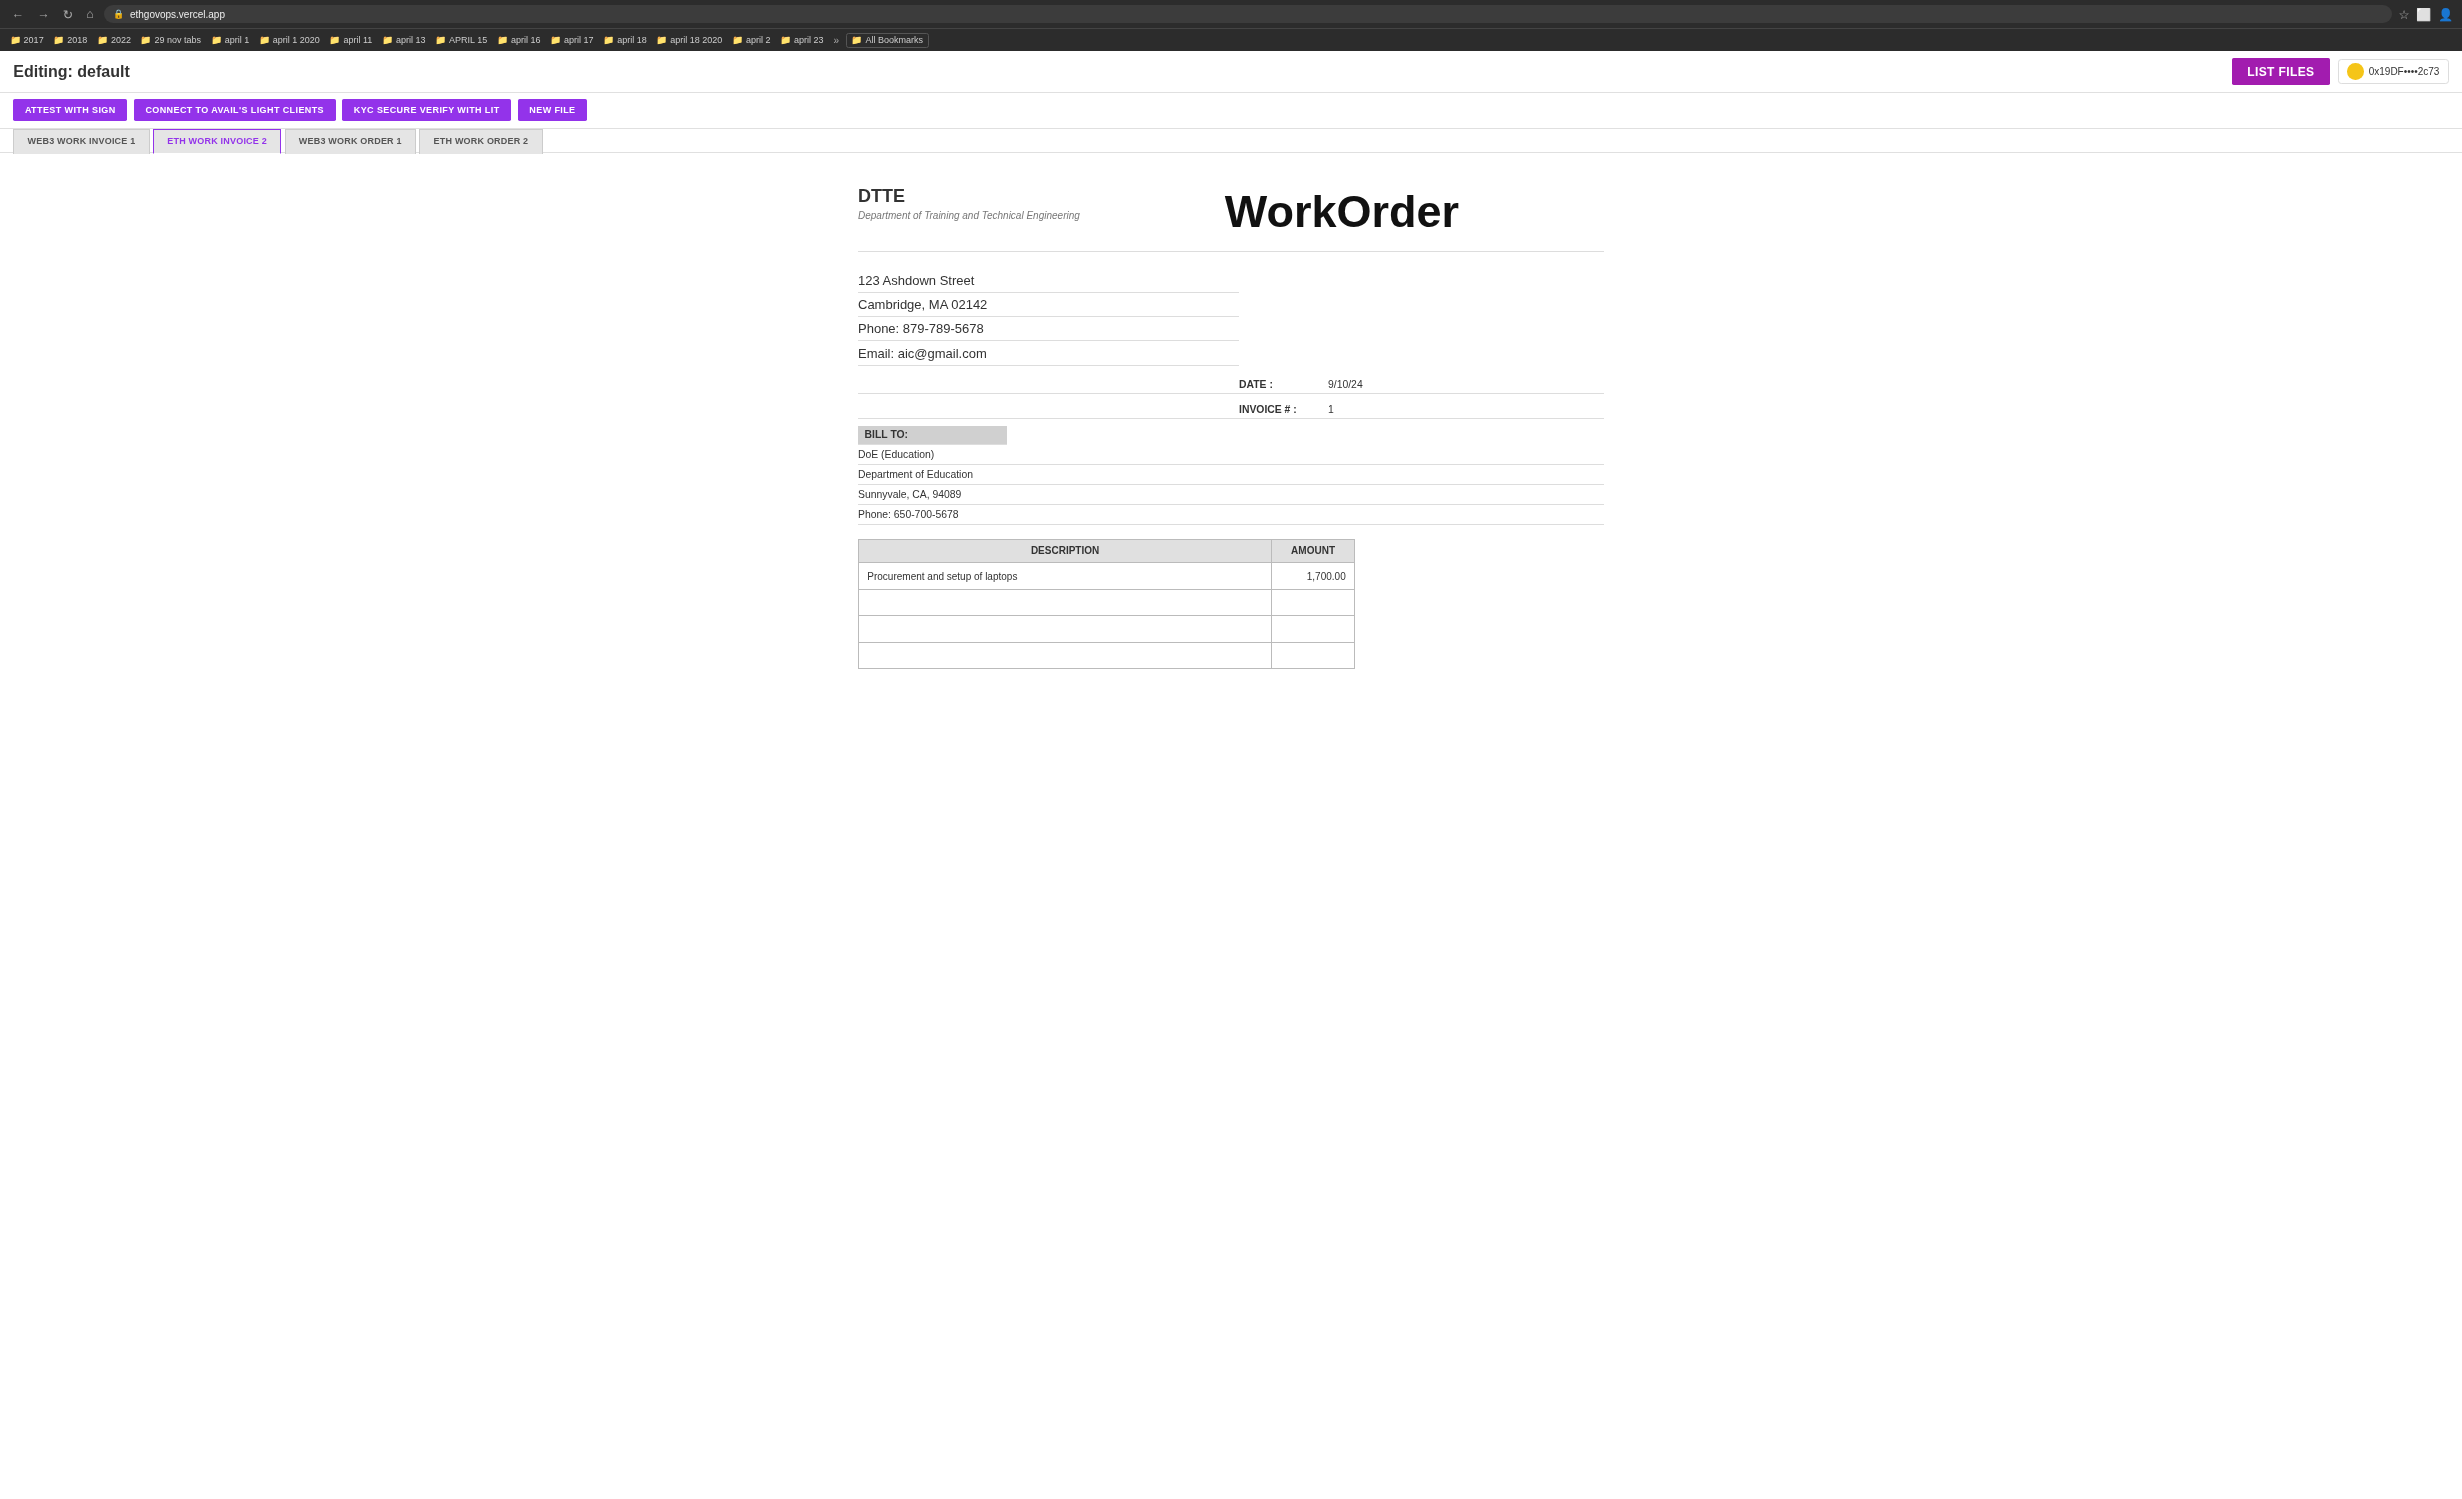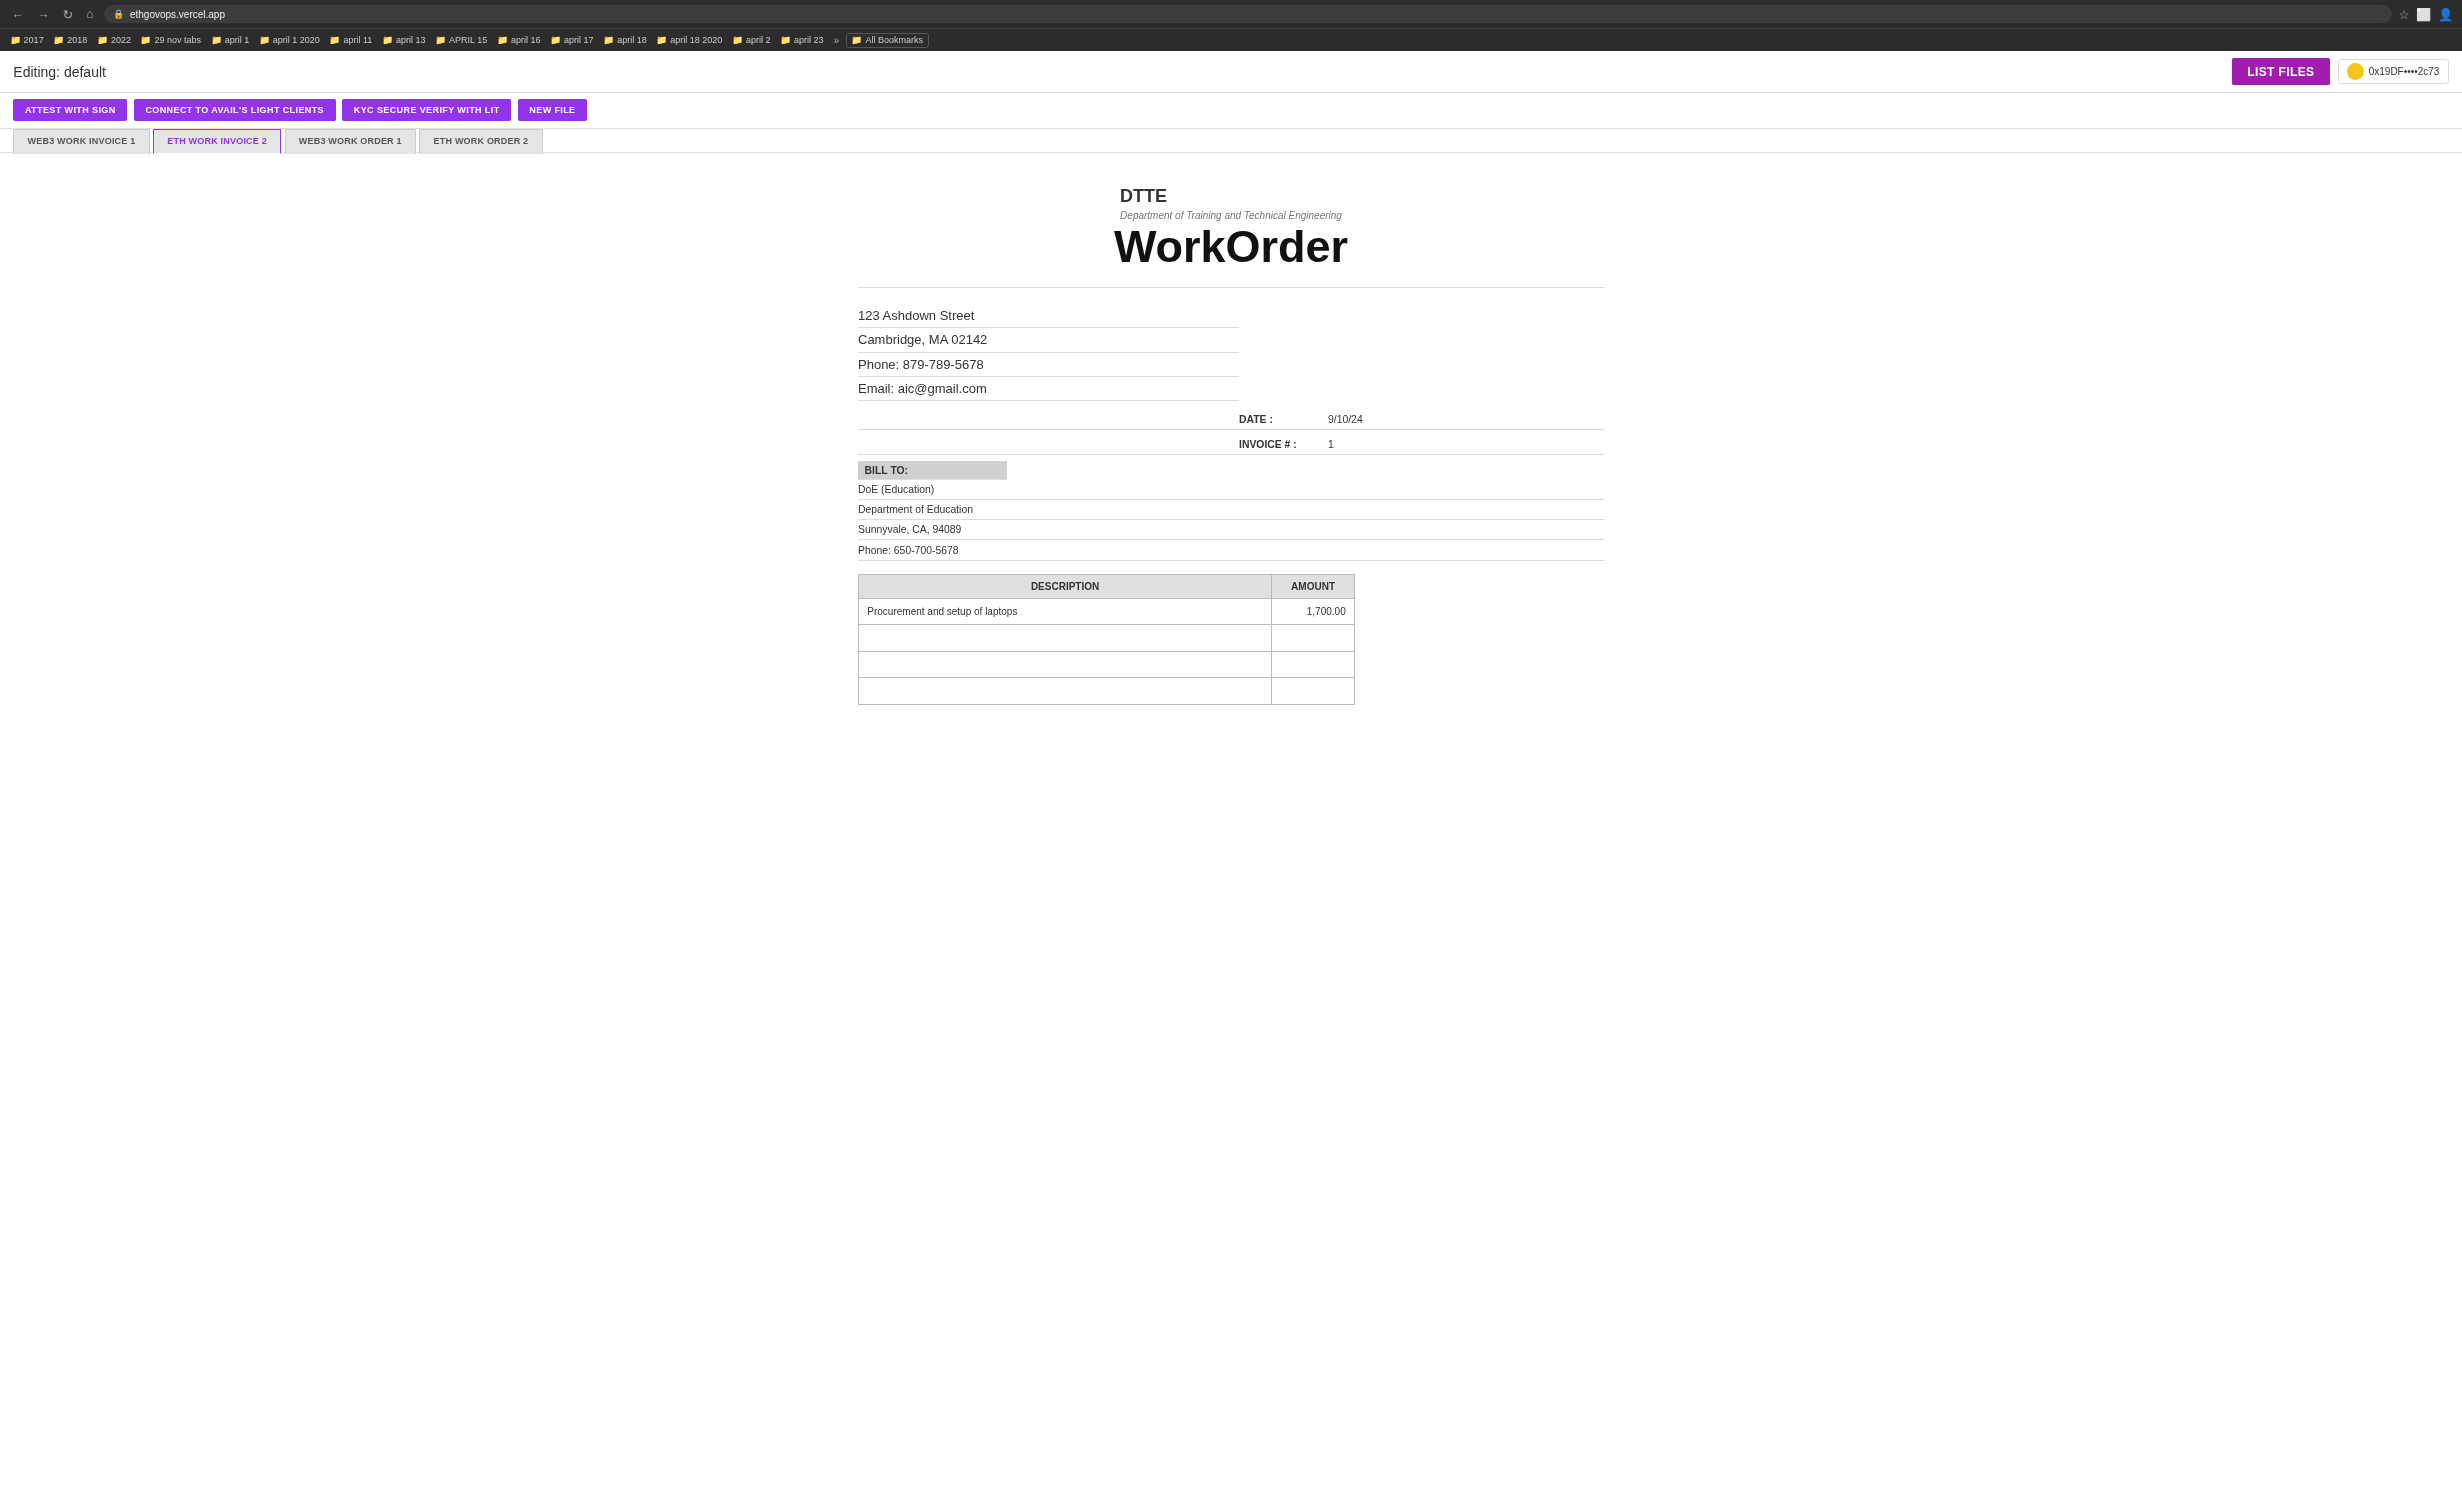--- a/index.html
+++ b/index.html
@@ -61,22 +61,22 @@
     
     .app-header {
       background: #fff;
       border-bottom: 0.8px solid #e0e0e0;
       padding: 6.6px 13.3px;
       display: flex;
       align-items: center;
       justify-content: space-between;
     }
     .editing-label {
-      font-size: 14px;
-      font-weight: 400;
+      font-size: 16px;
+      font-weight: 700;
       color: #333;
     }
     .header-right { display: flex; align-items: center; gap: 8.3px; }
     .list-files-btn {
       background: #a21caf;
       color: #fff;
       border: none;
       padding: 6.6px 15px;
       font-size: 12px;
       font-weight: bold;
@@ -153,25 +153,24 @@
     }
 
     
     .invoice-doc {
       max-width: 746px;
       margin: 0 auto;
     }
     .invoice-header-row {
       display: flex;
       justify-content: space-between;
-      align-items: center;
+      align-items: flex-start;
       margin-bottom: 16.6px;
       border-bottom: 0.8px solid #ddd;
       padding-bottom: 13.3px;
-      flex-direction: column;
     }
     .company-block {}
     .company-name {
       font-size: 18px;
       font-weight: bold;
       color: #333;
       margin-bottom: 3.3px;
     }
     .company-tagline {
       font-size: 10px;

